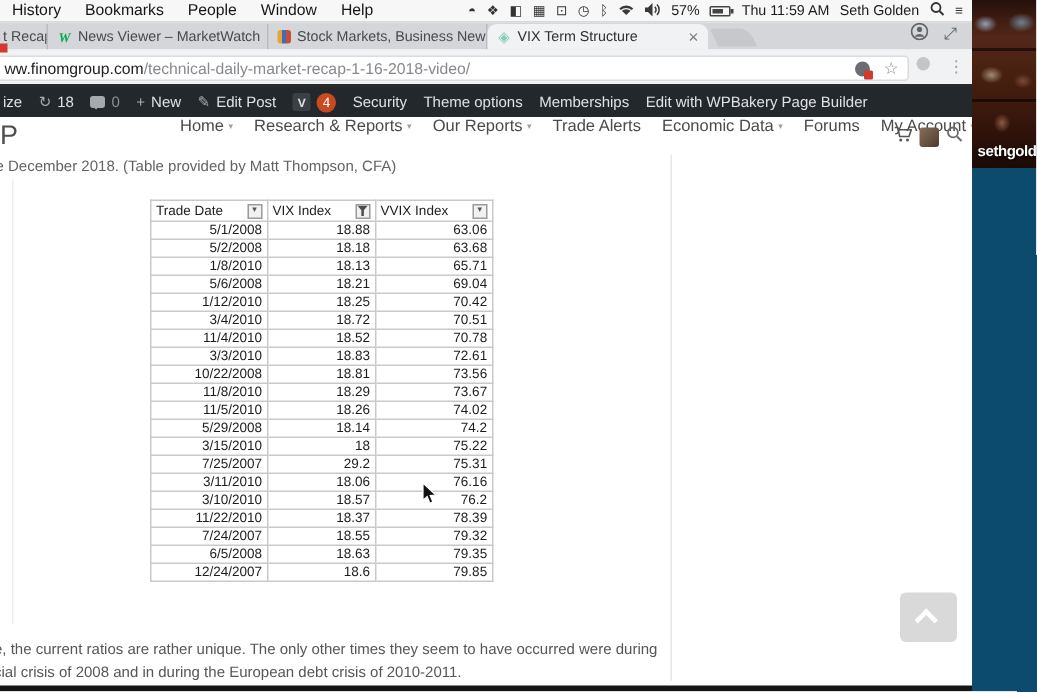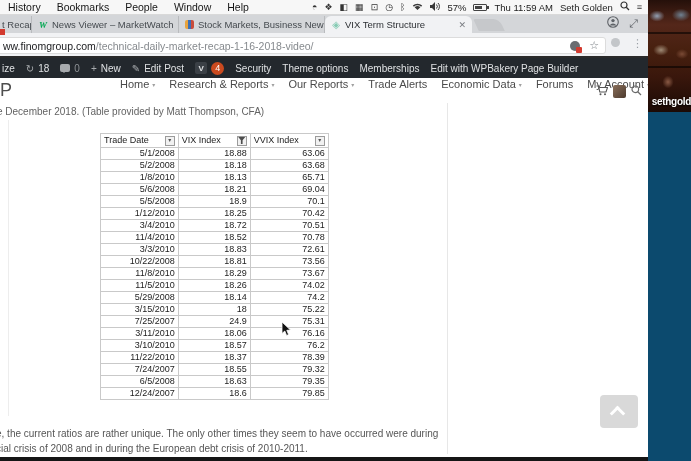--- a/index.html
+++ b/index.html
@@ -327,25 +327,20 @@
           <td>1/8/2010</td>
           <td>18.13</td>
           <td>65.71</td>
         </tr>
         <tr>
           <td>5/6/2008</td>
           <td>18.21</td>
           <td>69.04</td>
         </tr>
         <tr>
-          <td>5/5/2008</td>
-          <td>18.9</td>
-          <td>70.1</td>
-        </tr>
-        <tr>
           <td>1/12/2010</td>
           <td>18.25</td>
           <td>70.42</td>
         </tr>
         <tr>
           <td>3/4/2010</td>
           <td>18.72</td>
           <td>70.51</td>
         </tr>
         <tr>
@@ -378,21 +373,21 @@
           <td>18.14</td>
           <td>74.2</td>
         </tr>
         <tr>
           <td>3/15/2010</td>
           <td>18</td>
           <td>75.22</td>
         </tr>
         <tr>
           <td>7/25/2007</td>
-          <td>24.9</td>
+          <td>29.2</td>
           <td>75.31</td>
         </tr>
         <tr>
           <td>3/11/2010</td>
           <td>18.06</td>
           <td>76.16</td>
         </tr>
         <tr>
           <td>3/10/2010</td>
           <td>18.57</td>

